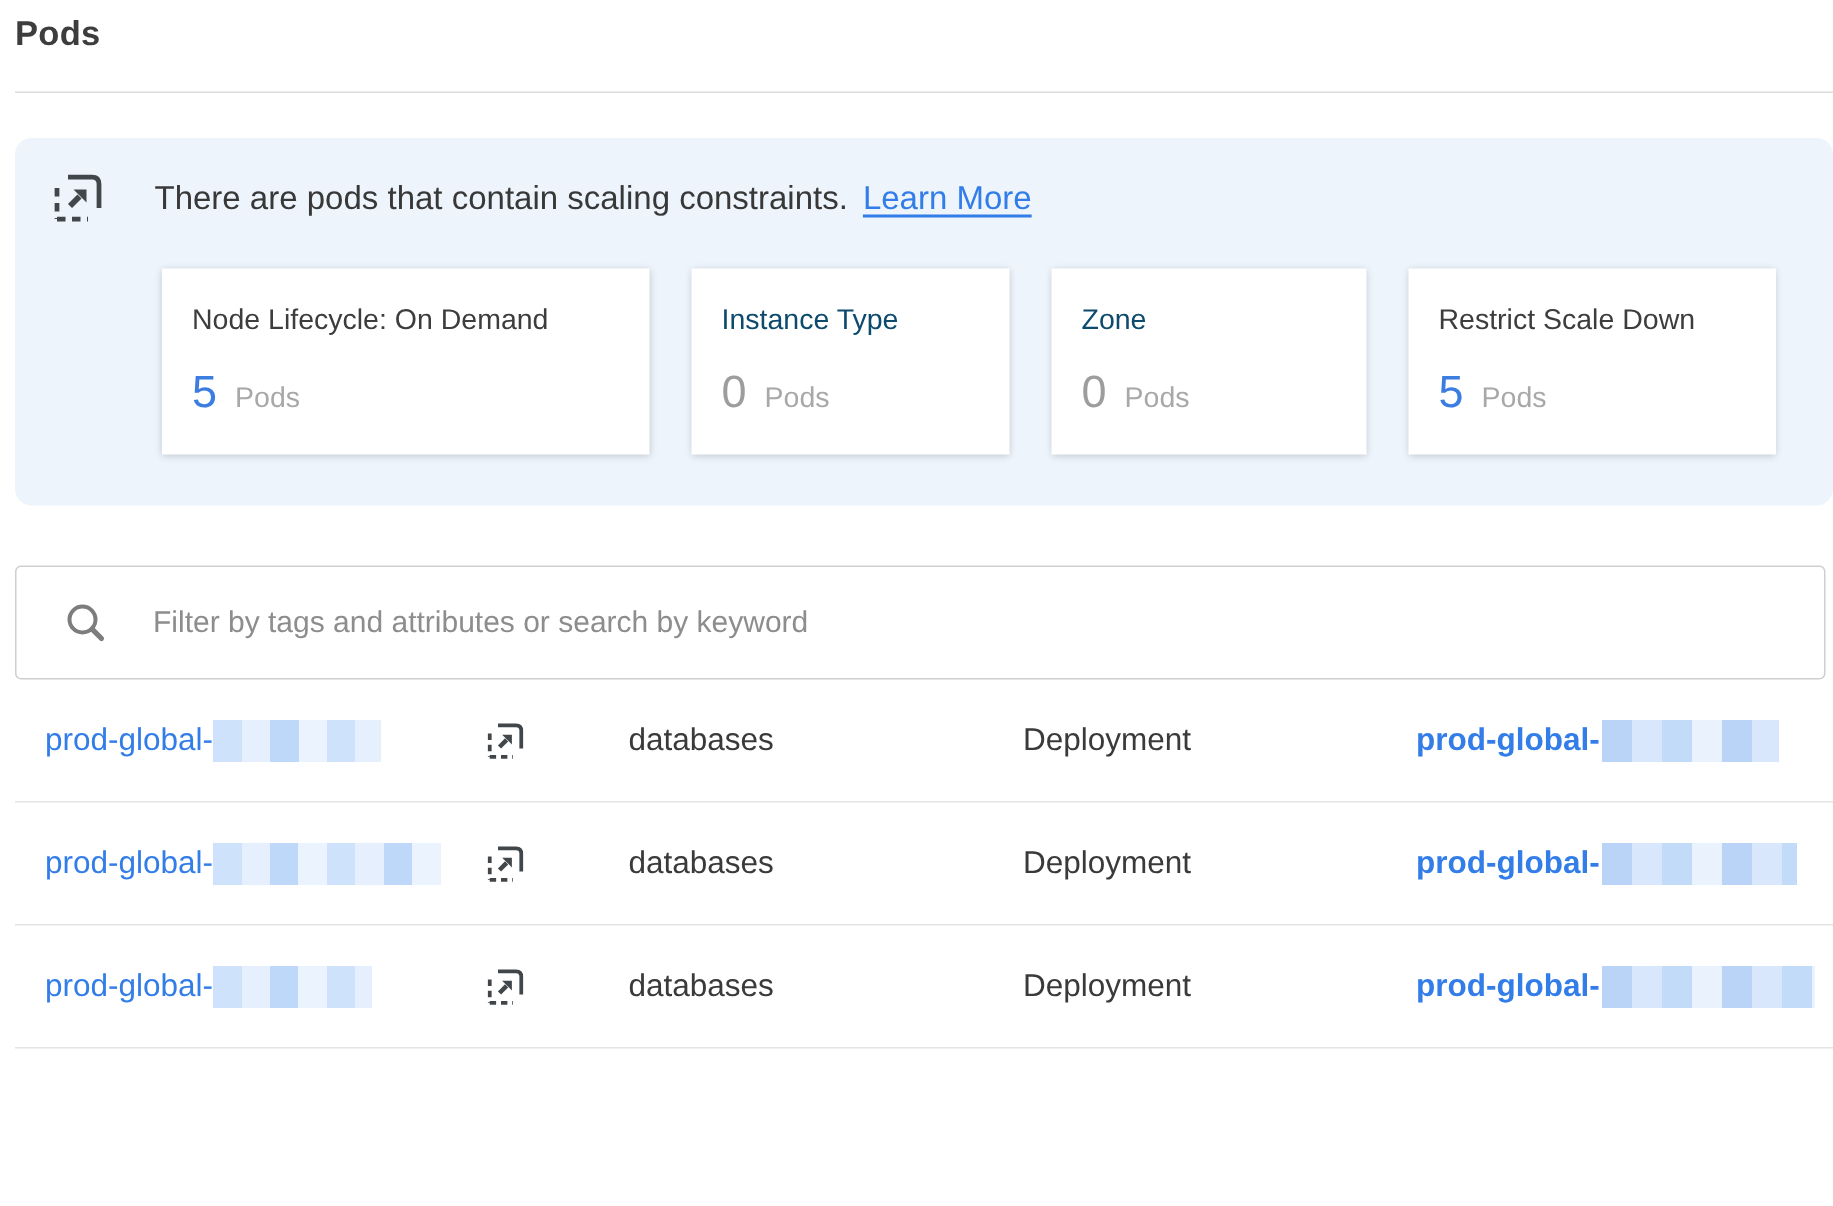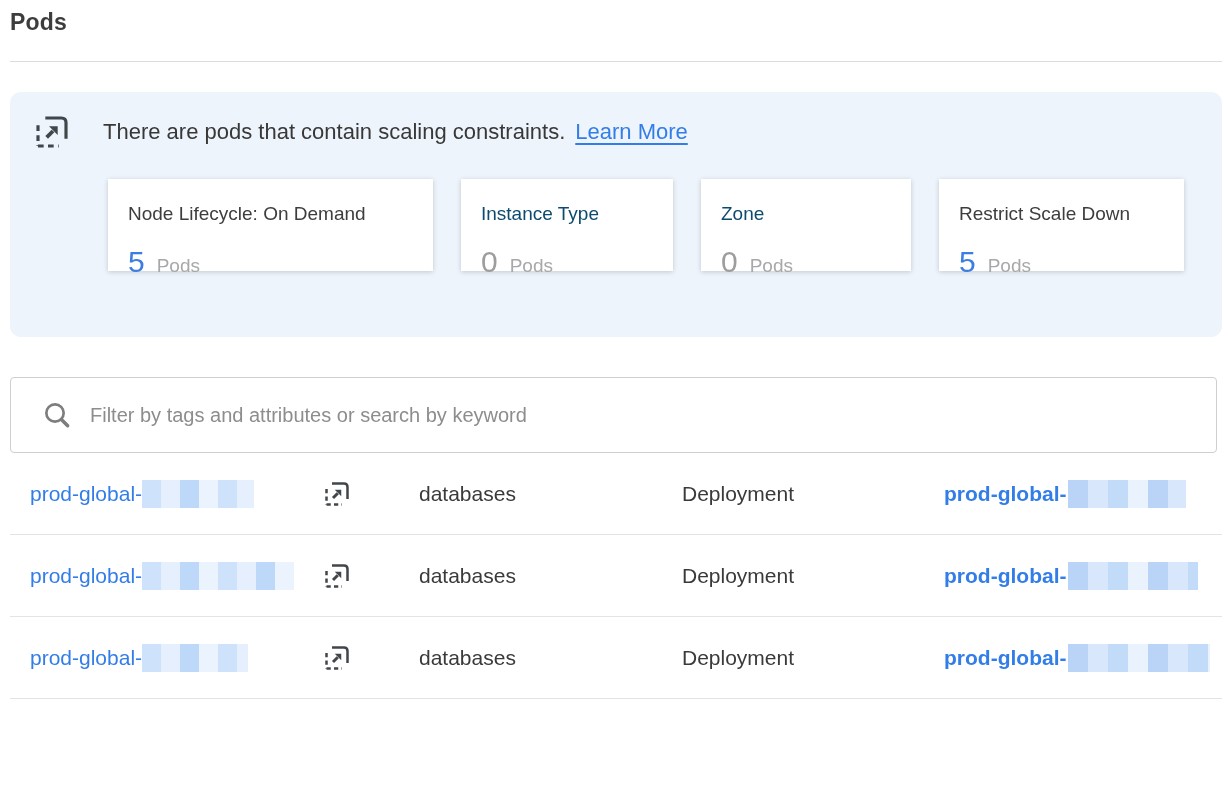--- a/index.html
+++ b/index.html
@@ -29,36 +29,36 @@
   .banner{
     margin-top:30px;background:var(--banner-bg);
     padding:20px 0 35px 22px;height:245px;border-radius:11px;
   }
   .banner-head{display:flex;align-items:center;gap:31px;}
   .banner-icon{width:40px;height:40px;flex:0 0 auto;}
   .banner-msg{font-size:22px;color:#383838;}
   .banner-link{color:var(--link-blue);text-decoration:underline;text-underline-offset:4px;cursor:pointer;margin-left:10px;}
   .cards{display:flex;gap:28px;margin-left:76px;margin-top:27px;}
   .card{
-    background:#fff;height:92px;padding:24px 18px 0 20px;
+    background:#fff;height:124px;padding:24px 18px 0 20px;
     box-shadow:0 1px 5px rgba(0,0,0,.18);cursor:pointer;
   }
   .card.w1{width:325px}.card.w2{width:212px}.card.w3{width:210px}.card.w4{width:245px}
   .card-title{font-size:19px;color:#3d3d3d;white-space:nowrap;}
   .card.inactive .card-title{color:#0c4a6e;}
   .card-count-row{margin-top:20px;display:flex;align-items:baseline;gap:12px;}
   .card-count{font-size:30px;font-weight:500;color:var(--accent-blue);}
   .card.inactive .card-count{color:#9d9d9d;}
   .card-unit{font-size:19px;color:#a8a8a8;}
 
   
   .search-box{
     margin-top:40px;width:1207px;height:76px;
     border:1px solid #cfcfcf;border-radius:4px;background:#fff;
-    display:flex;align-items:center;padding-left:30px;gap:17px;
+    display:flex;align-items:center;padding-left:30px;gap:29px;
   }
   .search-icon{width:32px;height:32px;flex:0 0 auto;}
   .search-input{
     border:none;outline:none;flex:1;height:100%;
     font-family:"Liberation Sans", sans-serif;
     font-size:20px;color:#555;background:transparent;
   }
   .search-input::placeholder{color:#8d8d8d;opacity:1;}
 
   

